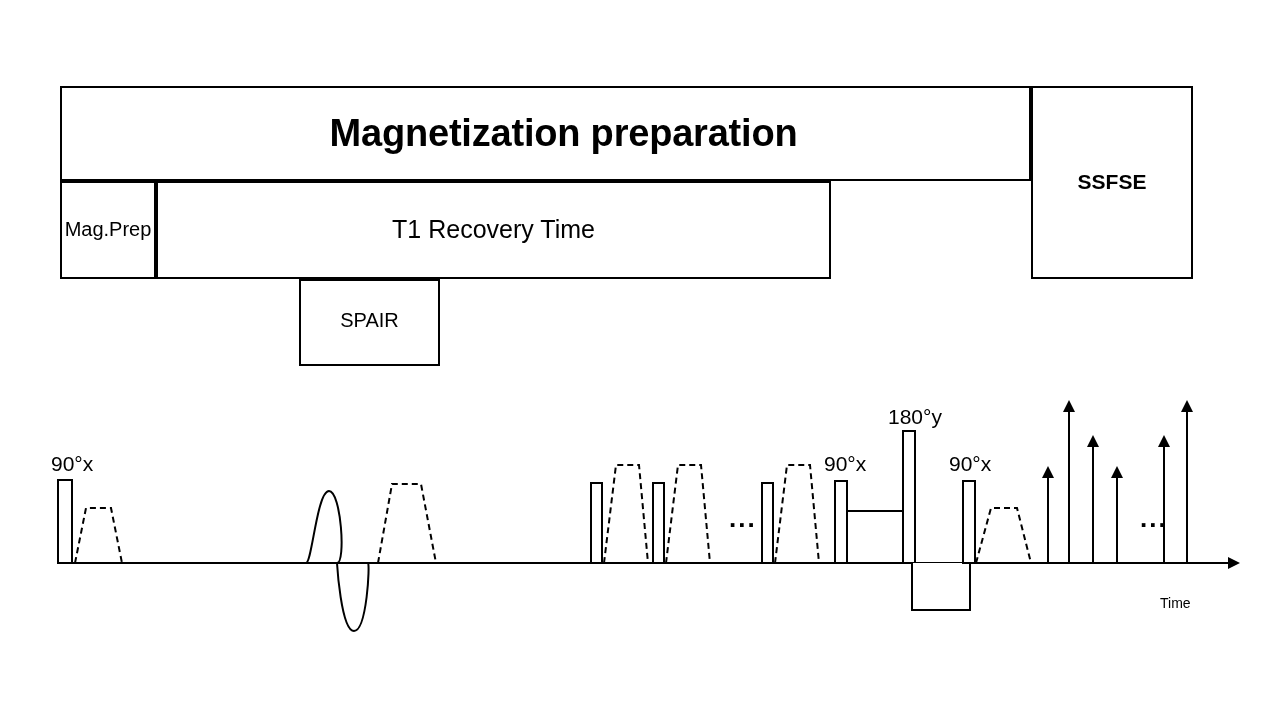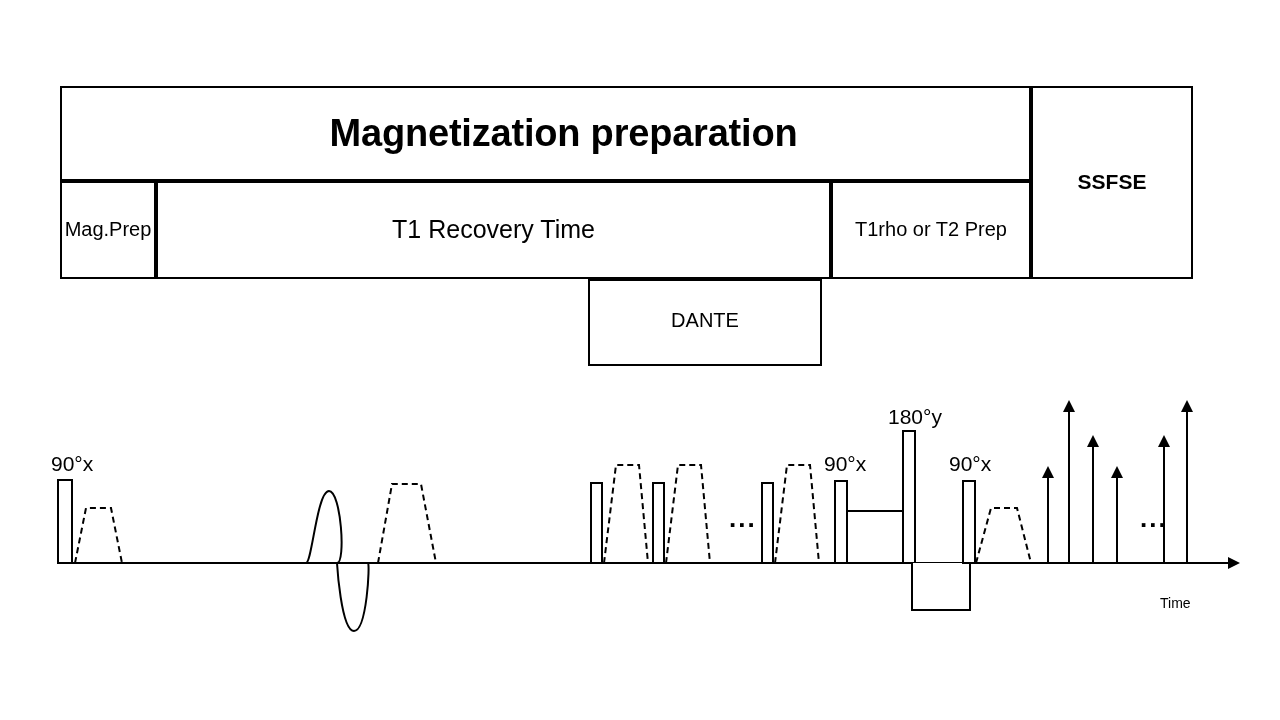--- a/index.html
+++ b/index.html
@@ -86,28 +86,25 @@
 
   <div class="blk blk-small" style="left:60px; top:181px; width:96px; height:98px; flex-direction:row;">
     <span>Mag.</span>
     <span>Prep</span>
   </div>
 
   <div class="blk blk-sub" style="left:156px; top:181px; width:675px; height:98px;">
     <span>T1 Recovery Time</span>
   </div>
 
-  <div class="blk blk-small" style="left:831px; top:181px; width:200px; height:98px;">
-    <span>T1rho or T2 Prep</span>
-  </div>
-
-
-  <div class="blk blk-small" style="left:588px; top:279px; width:234px; height:87px; align-items:flex-start; padding-top:28px;">
-    <span>DANTE</span>
-  </div>
+
+  <div class="blk blk-small" style="left:299px; top:279px; width:141px; height:87px; align-items:flex-start; padding-top:28px;">
+    <span>SPAIR</span>
+  </div>
+
 
   <svg class="seq-svg" viewBox="0 0 1280 330">
 
     <g>
       <line x1="57" y1="233" x2="1228" y2="233" stroke="#000" stroke-width="2"></line>
       <polygon points="1228,227 1240,233 1228,239" fill="#000"></polygon>
     </g>
 
     <g>
       <rect x="58" y="150" width="14" height="83" fill="#fff" stroke="#000" stroke-width="2"></rect>

